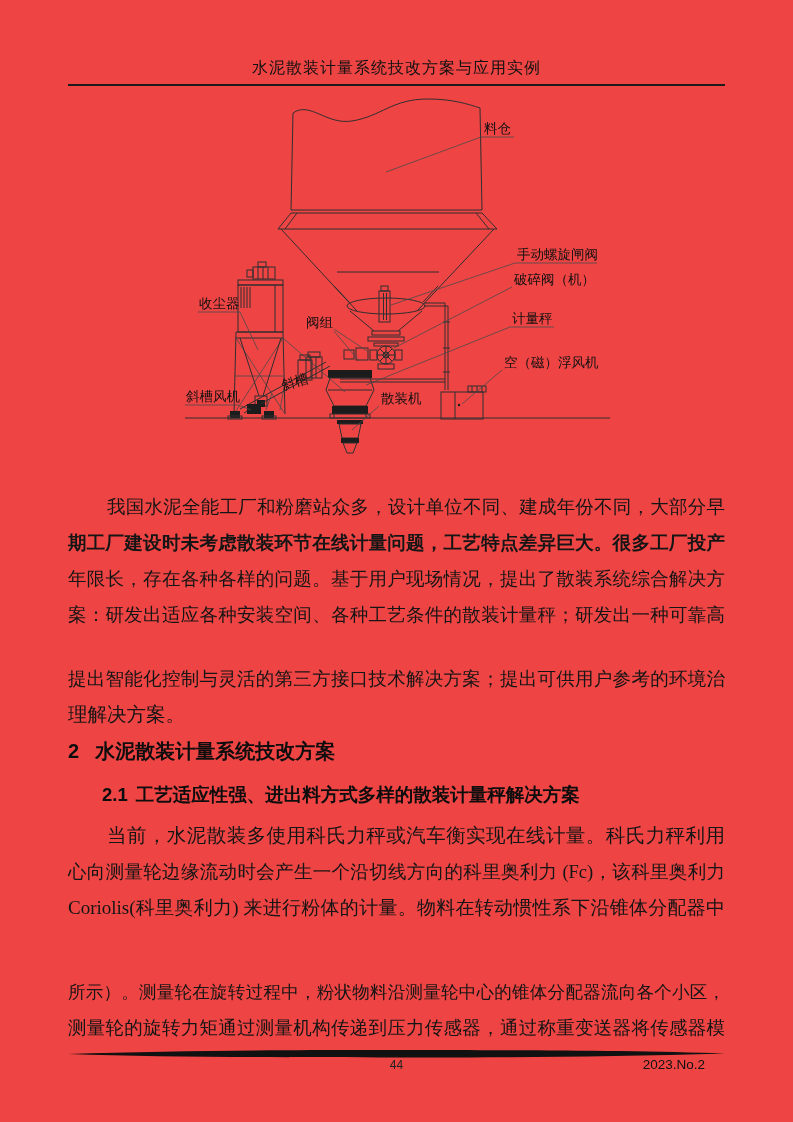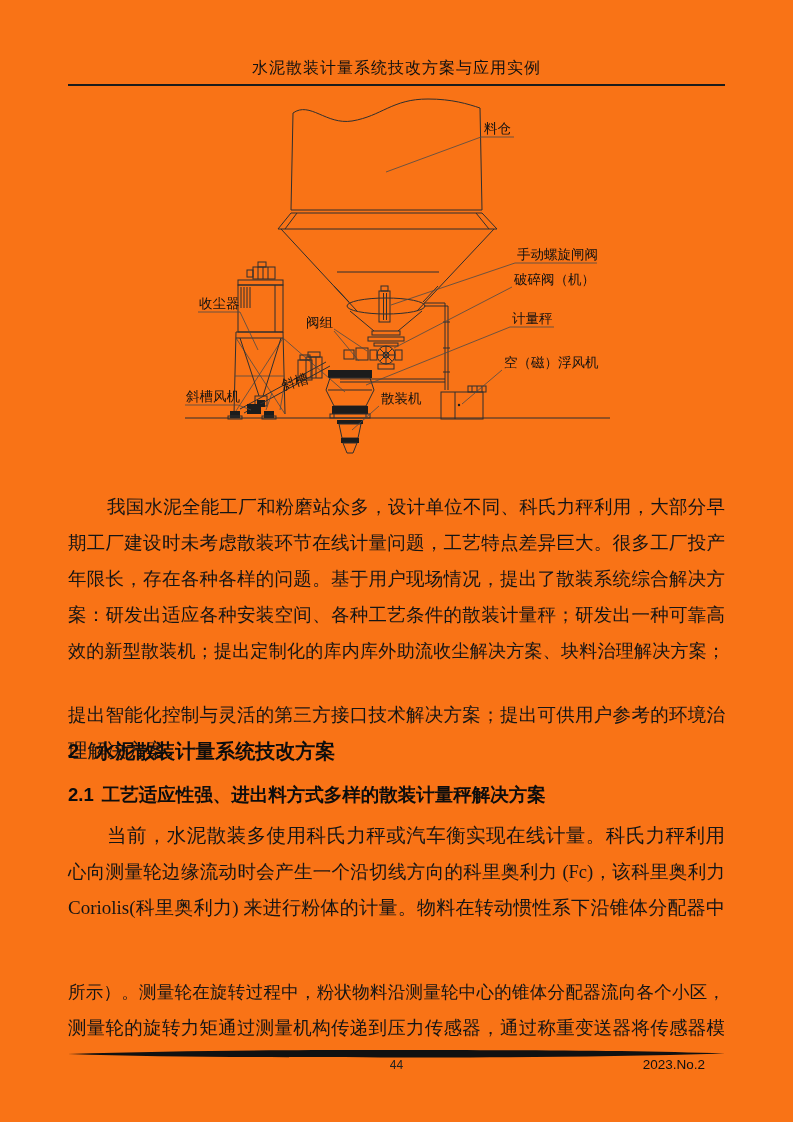--- a/index.html
+++ b/index.html
@@ -1,17 +1,17 @@
 <!DOCTYPE html>
 <html><head>
 <meta charset="utf-8">
 <style>
   html,body{margin:0;padding:0;background:#888;}
   .page{
-    position:relative;width:793px;height:1122px;background:#f97316;
+    position:relative;width:793px;height:1122px;background:#ef4444;
     margin:0 auto;overflow:hidden;
     font-family:"Liberation Serif","DejaVu Serif",serif;color:#1a1a1a;
   }
   .header-title{
     position:absolute;top:58px;left:68px;width:657px;text-align:center;
     font-size:16px;letter-spacing:1px;color:#111;
   }
   .header-rule{position:absolute;top:84px;left:68px;width:657px;height:2px;background:#1c1c1c;}
   .fig-svg{position:absolute;left:180px;top:98px;width:440px;height:362px;}
   .fig-caption{
@@ -31,21 +31,21 @@
   .sup{font-size:12px;vertical-align:super;line-height:0;}
   .h2{
     position:absolute;top:736px;left:68px;width:657px;height:30px;line-height:30px;
     font-family:"Liberation Sans","DejaVu Sans",sans-serif;font-weight:bold;font-size:20px;color:#0d0d0d;
   }
   .h2 .num{display:inline-block;margin-right:16px;}
   .h21{
     position:absolute;top:781px;left:68px;width:657px;height:28px;line-height:28px;
     font-family:"Liberation Sans","DejaVu Sans",sans-serif;font-weight:bold;font-size:18.5px;color:#0d0d0d;
   }
-  .h21 .num{display:inline-block;margin-right:8px;}
+  .h21 .num{display:inline-block;margin-right:8px;margin-left:34px;}
   .footer-bar{position:absolute;top:1049px;left:68px;width:657px;height:10px;}
   .footer-page{
     position:absolute;top:1058px;left:68px;width:657px;text-align:center;
     font-family:"Liberation Sans","DejaVu Sans",sans-serif;font-size:12px;color:#222;
   }
   .footer-issue{
     position:absolute;top:1057px;right:88px;
     font-family:"Liberation Sans","DejaVu Sans",sans-serif;font-size:13.5px;color:#111;
   }
   .dwg{stroke:#2f2f2f;stroke-width:1;fill:none;}
@@ -223,25 +223,24 @@
     <text class="dwg-label" x="504" y="367">空（磁）浮风机</text>
     <text class="dwg-label" x="199" y="308">收尘器</text>
     <text class="dwg-label" x="306" y="327">阀组</text>
     <text class="dwg-label" x="186" y="401">斜槽风机</text>
     <text class="dwg-label" x="283" y="390" transform="rotate(-16 283 390)">斜槽</text>
     <text class="dwg-label" x="381" y="403">散装机</text>
   </svg>
 
 
   <div class="para p1">
-    <div class="pline indent" style="font-size: 18.5px;">我国水泥全能工厂和粉磨站众多，设计单位不同、科氏力秤利用，大部分早</div>
-    <div class="pline" style="font-size: 18.5px;">期工厂建设时未考虑散装环节在线计量问题，工艺特点差异巨大。很多工厂投产</div>
+    <div class="pline indent" style="font-size: 18.5px;">我国水泥全能工厂和粉磨站众多，设计单位不同、建成年份不同，大部分早</div>
+    <div class="pline" style="font-size: 18.5px; font-weight: bold;">期工厂建设时未考虑散装环节在线计量问题，工艺特点差异巨大。很多工厂投产</div>
     <div class="pline" style="font-size: 18.5px;">年限长，存在各种各样的问题。基于用户现场情况，提出了散装系统综合解决方</div>
     <div class="pline" style="font-size: 18.5px;">案：研发出适应各种安装空间、各种工艺条件的散装计量秤；研发出一种可靠高</div>
-    <div class="pline" style="font-size: 18px;">效的新型散装机；提出定制化的库内库外助流收尘解决方案、块料治理解决方案；</div>
     <div class="pline" style="font-size: 18.5px; margin-top: 28px;">提出智能化控制与灵活的第三方接口技术解决方案；提出可供用户参考的环境治</div>
     <div class="pline lastline">理解决方案。</div>
   </div>
 
   <div class="h2">
     <span class="num">2</span><span>水泥散装计量系统技改方案</span>
   </div>
   <div class="h21">
     <span class="num">2.1</span><span>工艺适应性强、进出料方式多样的散装计量秤解决方案</span>
   </div>

